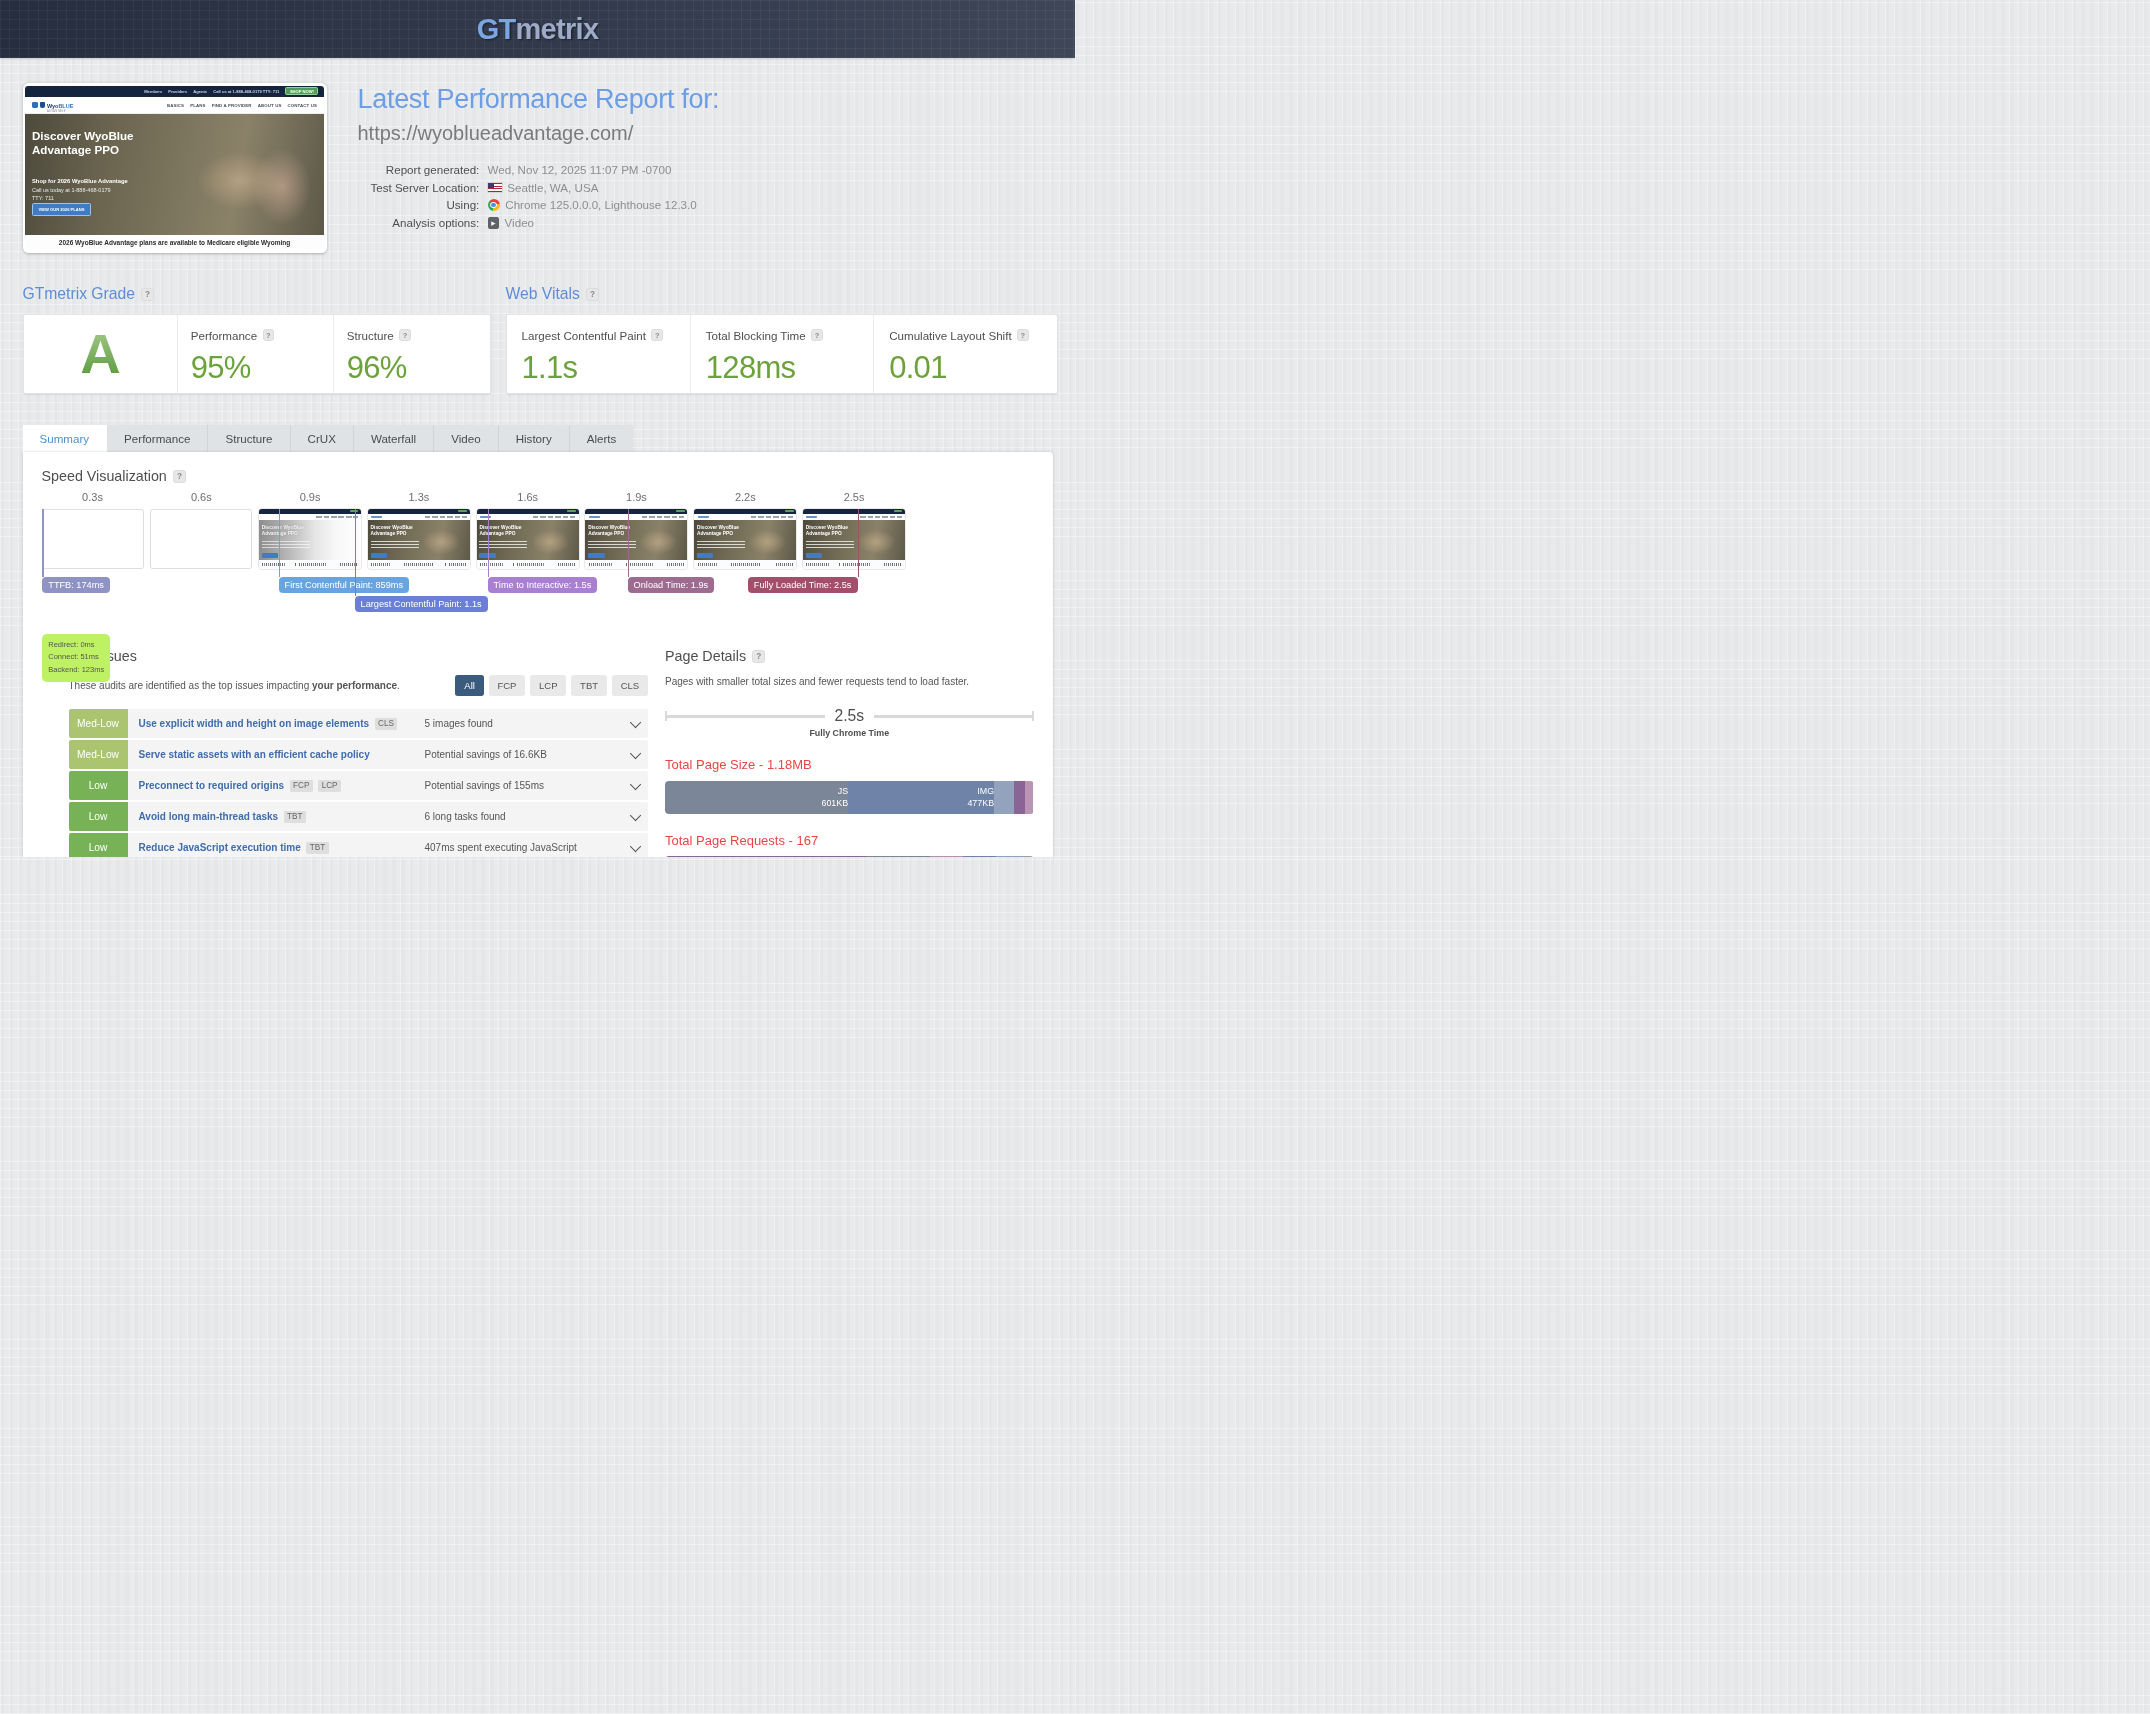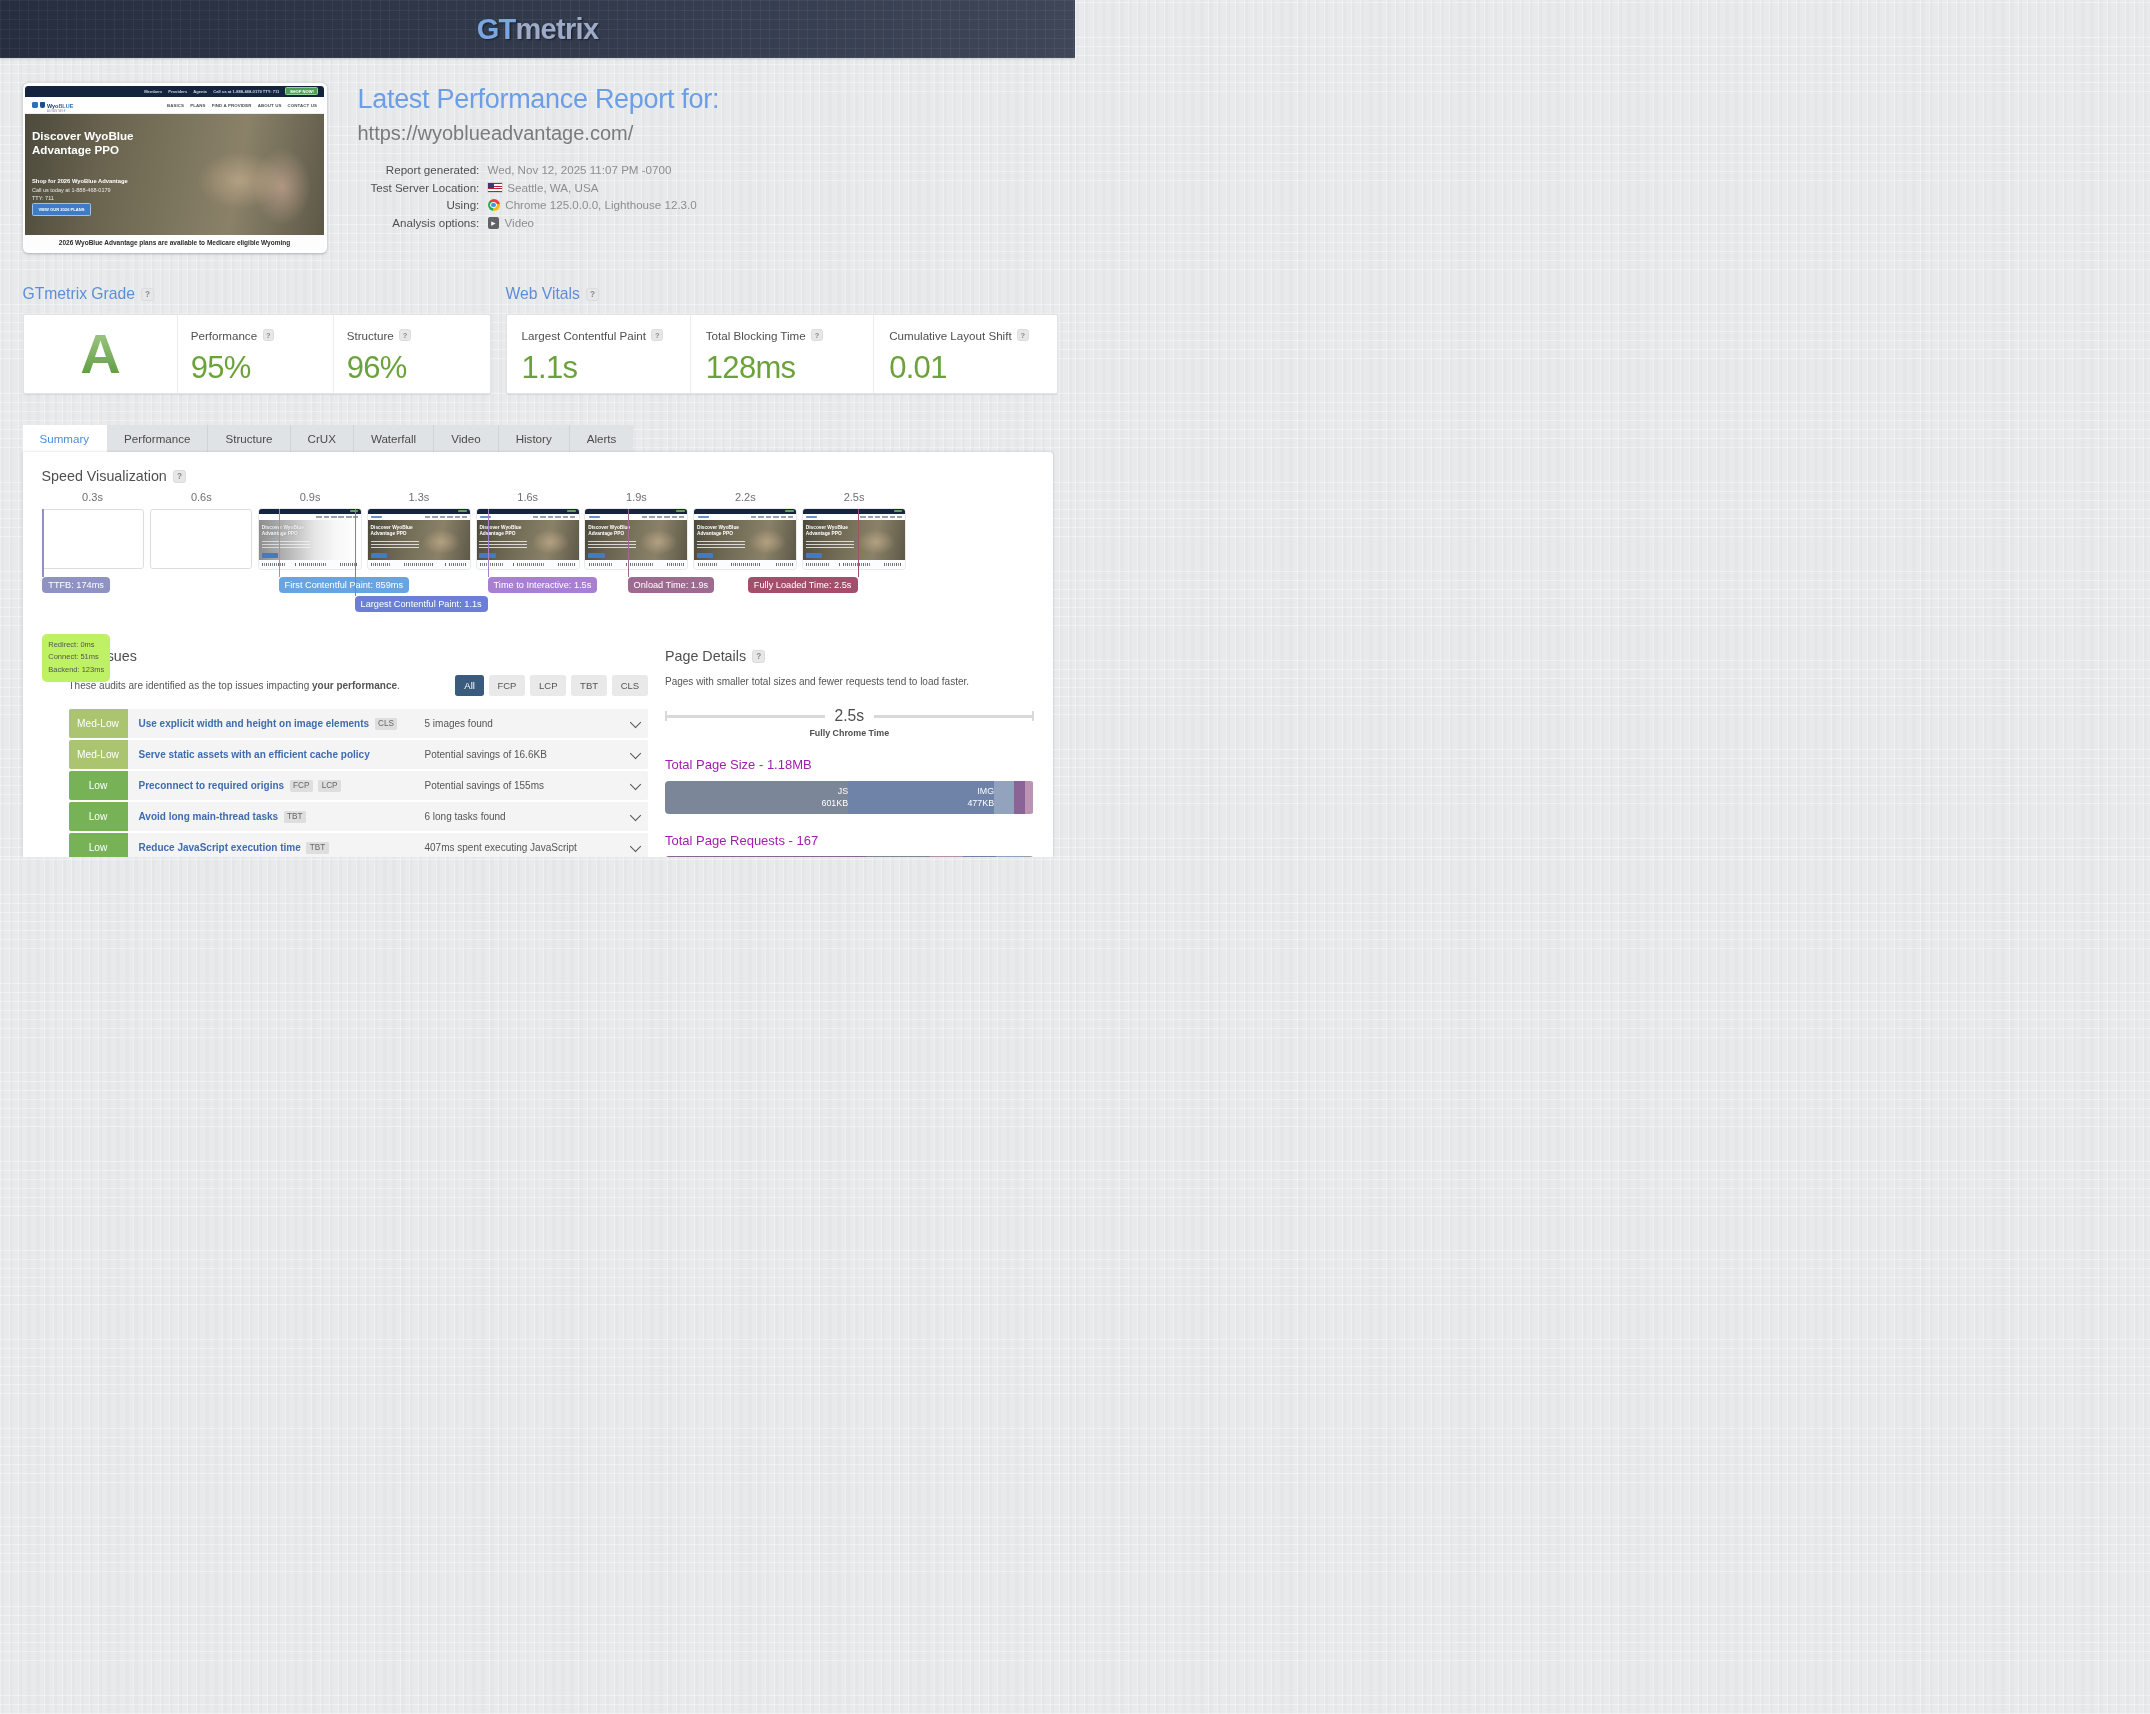--- a/index.html
+++ b/index.html
@@ -175,21 +175,21 @@
   .issue-value { flex:1; font-size:10px; color:#555; }
   .chev { width:8.2px; height:8.2px; border-right:1.4px solid #555; border-bottom:1.4px solid #555; transform:rotate(45deg) translateY(-2px); }
 
   
   .pd-desc { font-size:10px; color:#555; margin-top:12.3px; }
   .ruler { display:flex; align-items:center; margin-top:20.5px; height:16.4px; }
   .ruler .cap { width:2px; height:10.2px; background:#d9d9d9; }
   .ruler .line { flex:1; height:2.7px; background:#d9d9d9; }
   .ruler .val { padding:0 9.5px; font-size:15.7px; color:#4f4f4f; }
   .ruler-sub { text-align:center; font-size:8.9px; font-weight:bold; color:#4f4f4f; margin-top:4.1px; }
-  .bar-title { font-size:13px; color:#a21caf; margin-top:19px; }
+  .bar-title { font-size:13px; color:#ef4444; margin-top:19px; }
   .stack-bar { display:flex; height:33px; border-radius:4.1px; overflow:hidden; margin-top:8.2px; }
   .stack-bar.requests { height:34px; }
   .seg { display:flex; flex-direction:column; align-items:flex-end; justify-content:center; color:#fff; font-size:8.9px; line-height:1.35; overflow:hidden; white-space:nowrap; }
 </style>
 </head>
 <body>
 
 <header class="site-header">
   <div class="logo">
     <span class="gt">GT</span><span class="metrix">metrix</span>

